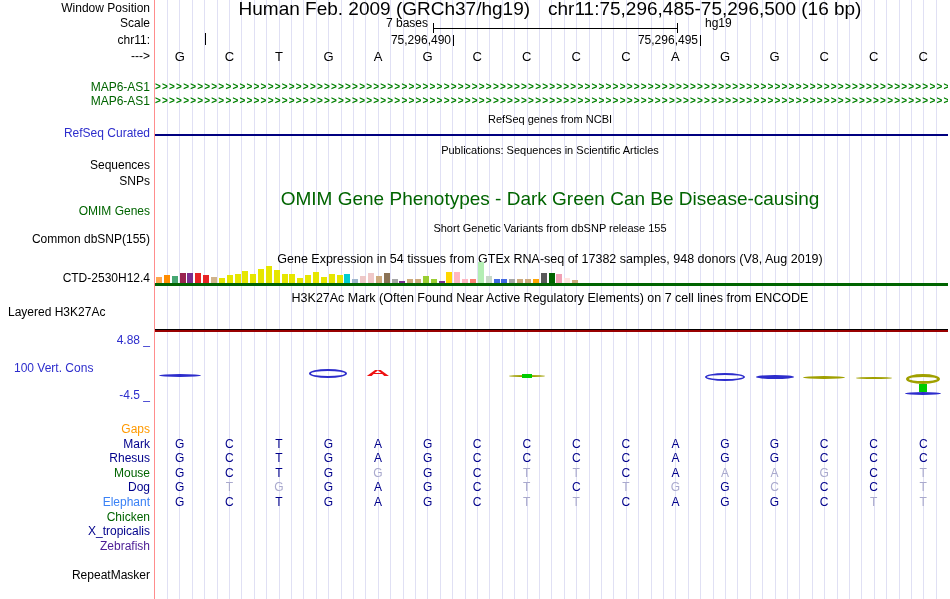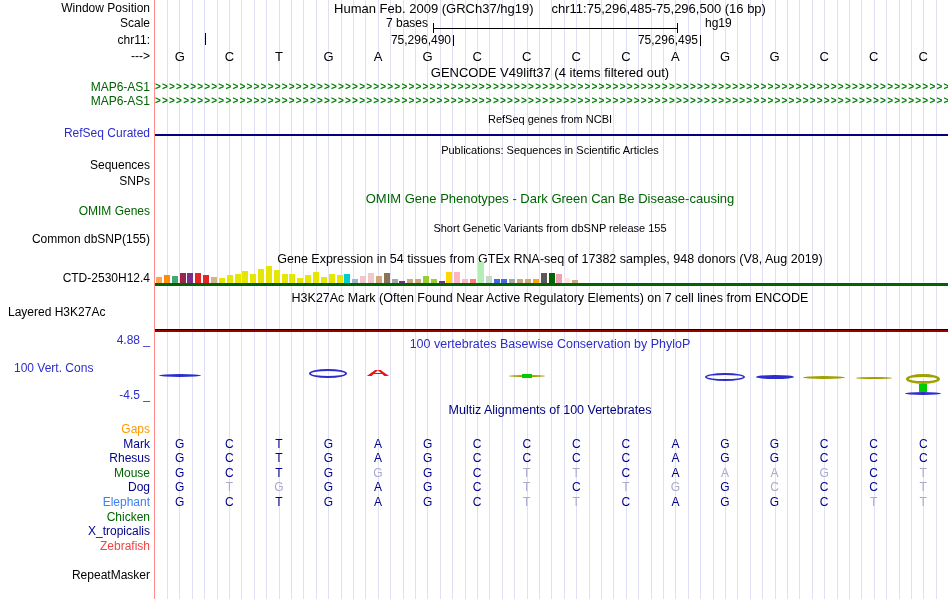--- a/index.html
+++ b/index.html
@@ -1,21 +1,21 @@
 <!DOCTYPE html>
 <html><head>
 <meta charset="utf-8">
 <style>
   html,body{margin:0;padding:0;background:#fff}
   #screen{position:relative;width:950px;height:599px;background:#fff;
     font-family:"Liberation Sans","DejaVu Sans",sans-serif;overflow:hidden;color:#000}
   .lbl{position:absolute;left:0;width:150px;text-align:right;font-size:12px;line-height:13px;white-space:nowrap}
   .ctitle{position:absolute;left:155px;width:790px;text-align:center;font-size:12.5px;line-height:13px;white-space:nowrap}
   .small{font-size:11px}
-  .big{font-size:13px}
+  .big{font-size:19px}
   .green{color:#006400}
   .blue{color:#2d2dcc}
   .navy{color:#000080}
   .gridline{position:absolute;top:0;height:599px;width:1px;background:#e0e0f4}
   .pink{position:absolute;left:154px;top:0;height:599px;width:1px;background:#ff8d8d}
   .hline{position:absolute}
   .tick{position:absolute;width:1px;background:#000}
   .base{position:absolute;font-size:13px;color:#000;transform:translateX(-50%);line-height:13px}
   .alet{position:absolute;font-size:12px;line-height:13px;transform:translateX(-50%)}
   .bar{position:absolute}
@@ -124,21 +124,20 @@
       <div class="base" style="left: 576.281px; top: 50px;">C</div>
       <div class="base" style="left: 625.844px; top: 50px;">C</div>
       <div class="base" style="left: 675.406px; top: 50px;">A</div>
       <div class="base" style="left: 724.969px; top: 50px;">G</div>
       <div class="base" style="left: 774.531px; top: 50px;">G</div>
       <div class="base" style="left: 824.094px; top: 50px;">C</div>
       <div class="base" style="left: 873.656px; top: 50px;">C</div>
       <div class="base" style="left: 923.219px; top: 50px;">C</div>
     </div>
 
-  <div class="ctitle big" style="top:66px">GENCODE V49lift37 (4 items filtered out)</div>
   <div class="lbl green" style="top:81px">MAP6-AS1</div>
   <div class="arrowline" style="top:81px">&gt;&gt;&gt;&gt;&gt;&gt;&gt;&gt;&gt;&gt;&gt;&gt;&gt;&gt;&gt;&gt;&gt;&gt;&gt;&gt;&gt;&gt;&gt;&gt;&gt;&gt;&gt;&gt;&gt;&gt;&gt;&gt;&gt;&gt;&gt;&gt;&gt;&gt;&gt;&gt;&gt;&gt;&gt;&gt;&gt;&gt;&gt;&gt;&gt;&gt;&gt;&gt;&gt;&gt;&gt;&gt;&gt;&gt;&gt;&gt;&gt;&gt;&gt;&gt;&gt;&gt;&gt;&gt;&gt;&gt;&gt;&gt;&gt;&gt;&gt;&gt;&gt;&gt;&gt;&gt;&gt;&gt;&gt;&gt;&gt;&gt;&gt;&gt;&gt;&gt;&gt;&gt;&gt;&gt;&gt;&gt;&gt;&gt;&gt;&gt;&gt;&gt;&gt;&gt;&gt;&gt;&gt;&gt;&gt;&gt;&gt;&gt;&gt;&gt;&gt;&gt;&gt;&gt;&gt;&gt;&gt;&gt;&gt;&gt;&gt;&gt;&gt;&gt;&gt;&gt;&gt;&gt;&gt;&gt;&gt;&gt;&gt;&gt;&gt;&gt;</div>
   <div class="lbl green" style="top:95px">MAP6-AS1</div>
   <div class="arrowline" style="top:95px">&gt;&gt;&gt;&gt;&gt;&gt;&gt;&gt;&gt;&gt;&gt;&gt;&gt;&gt;&gt;&gt;&gt;&gt;&gt;&gt;&gt;&gt;&gt;&gt;&gt;&gt;&gt;&gt;&gt;&gt;&gt;&gt;&gt;&gt;&gt;&gt;&gt;&gt;&gt;&gt;&gt;&gt;&gt;&gt;&gt;&gt;&gt;&gt;&gt;&gt;&gt;&gt;&gt;&gt;&gt;&gt;&gt;&gt;&gt;&gt;&gt;&gt;&gt;&gt;&gt;&gt;&gt;&gt;&gt;&gt;&gt;&gt;&gt;&gt;&gt;&gt;&gt;&gt;&gt;&gt;&gt;&gt;&gt;&gt;&gt;&gt;&gt;&gt;&gt;&gt;&gt;&gt;&gt;&gt;&gt;&gt;&gt;&gt;&gt;&gt;&gt;&gt;&gt;&gt;&gt;&gt;&gt;&gt;&gt;&gt;&gt;&gt;&gt;&gt;&gt;&gt;&gt;&gt;&gt;&gt;&gt;&gt;&gt;&gt;&gt;&gt;&gt;&gt;&gt;&gt;&gt;&gt;&gt;&gt;&gt;&gt;&gt;&gt;&gt;&gt;</div>
 
   <div class="ctitle small" style="top:113px">RefSeq genes from NCBI</div>
   <div class="lbl blue" style="top:127px">RefSeq Curated</div>
   <div class="hline" style="left:155px;top:134px;width:793px;height:2px;background:#000080"></div>
 
   <div class="ctitle small" style="top:144px">Publications: Sequences in Scientific Articles</div>
@@ -210,49 +209,47 @@
       <div class="bar" style="left: 572px; width: 6px; top: 280px; height: 3px; background: rgb(205, 170, 125);"></div>
     </div>
   <div class="hline" style="left:155px;top:283px;width:793px;height:3px;background:#006400"></div>
 
   <div class="ctitle" style="top:292px">H3K27Ac Mark (Often Found Near Active Regulatory Elements) on 7 cell lines from ENCODE</div>
   <div style="position:absolute;left:8px;top:306px;font-size:12px;line-height:13px">Layered H3K27Ac</div>
   <div class="hline" style="left:155px;top:329px;width:793px;height:1px;background:#000"></div>
   <div class="hline" style="left:155px;top:330px;width:793px;height:2px;background:#990000"></div>
 
   <div class="lbl blue" style="top:334px">4.88 _</div>
-  <div class="ctitle blue" style="top:338px">100 vertebrates Basewise Conservation by PhyloP</div>
   <div class="blue" style="position:absolute;left:14px;top:362px;font-size:12px;line-height:13px">100 Vert. Cons</div>
   <div class="lbl blue" style="top:389px">-4.5 _</div>
   <div id="consglyphs">
       <div class="glyph" style="left: 179.781px; top: 374px; width: 42px; height: 3px; background: rgb(45, 45, 204); border-radius: 50%;"></div>
       <div class="glyph" style="left: 328.469px; top: 369px; width: 38px; height: 9px; border: 2px solid rgb(45, 45, 204); border-radius: 50%; box-sizing: border-box;"></div>
       <div class="glyph" style="left: 378.031px; top: 365px; color: rgb(238, 17, 17); font-weight: bold; font-size: 15px; line-height: 15px; transform: translateX(-50%) scale(2.2, 0.62);">A</div>
       <div class="glyph" style="left: 526.719px; top: 375px; width: 36px; height: 2px; background: rgb(160, 160, 0); border-radius: 50%;"></div>
       <div class="glyph" style="left: 526.719px; top: 374px; width: 10px; height: 4px; background: rgb(0, 204, 0);"></div>
       <div class="glyph" style="left: 724.969px; top: 373px; width: 40px; height: 8px; border: 2px solid rgb(45, 45, 204); border-radius: 50%; box-sizing: border-box;"></div>
       <div class="glyph" style="left: 774.531px; top: 375px; width: 38px; height: 4px; background: rgb(45, 45, 204); border-radius: 50%;"></div>
       <div class="glyph" style="left: 824.094px; top: 376px; width: 42px; height: 3px; background: rgb(160, 160, 0); border-radius: 50%;"></div>
       <div class="glyph" style="left: 873.656px; top: 377px; width: 36px; height: 2px; background: rgb(160, 160, 0); border-radius: 50%;"></div>
       <div class="glyph" style="left: 923.219px; top: 374px; width: 34px; height: 10px; border: 3px solid rgb(160, 160, 0); border-radius: 50%; box-sizing: border-box;"></div>
       <div class="glyph" style="left: 923.219px; top: 384px; width: 8px; height: 8px; background: rgb(0, 204, 0);"></div>
       <div class="glyph" style="left: 923.219px; top: 392px; width: 36px; height: 3px; background: rgb(45, 45, 204); border-radius: 50%;"></div>
     </div>
 
-  <div class="ctitle navy" style="top:404px">Multiz Alignments of 100 Vertebrates</div>
   <div id="speclabels">
       <div class="lbl" style="top: 423px; color: rgb(255, 153, 0);">Gaps</div>
       <div class="lbl" style="top: 438px; color: rgb(0, 0, 139);">Mark</div>
       <div class="lbl" style="top: 452px; color: rgb(0, 0, 139);">Rhesus</div>
       <div class="lbl" style="top: 467px; color: rgb(0, 100, 0);">Mouse</div>
       <div class="lbl" style="top: 481px; color: rgb(0, 0, 139);">Dog</div>
       <div class="lbl" style="top: 496px; color: #3b82f6;">Elephant</div>
       <div class="lbl" style="top: 511px; color: rgb(0, 100, 0);">Chicken</div>
       <div class="lbl" style="top: 525px; color: rgb(0, 0, 139);">X_tropicalis</div>
-      <div class="lbl" style="top: 540px; color: #ef4444;">Zebrafish</div>
+      <div class="lbl" style="top: 540px; color: #4c1d95;">Zebrafish</div>
     </div>
   <div id="alignrows">
       <div class="alet" style="left: 179.781px; top: 438px; color: rgb(0, 0, 139);">G</div>
       <div class="alet" style="left: 229.344px; top: 438px; color: rgb(0, 0, 139);">C</div>
       <div class="alet" style="left: 278.906px; top: 438px; color: rgb(0, 0, 139);">T</div>
       <div class="alet" style="left: 328.469px; top: 438px; color: rgb(0, 0, 139);">G</div>
       <div class="alet" style="left: 378.031px; top: 438px; color: rgb(0, 0, 139);">A</div>
       <div class="alet" style="left: 427.594px; top: 438px; color: rgb(0, 0, 139);">G</div>
       <div class="alet" style="left: 477.156px; top: 438px; color: rgb(0, 0, 139);">C</div>
       <div class="alet" style="left: 526.719px; top: 438px; color: rgb(0, 0, 139);">C</div>

